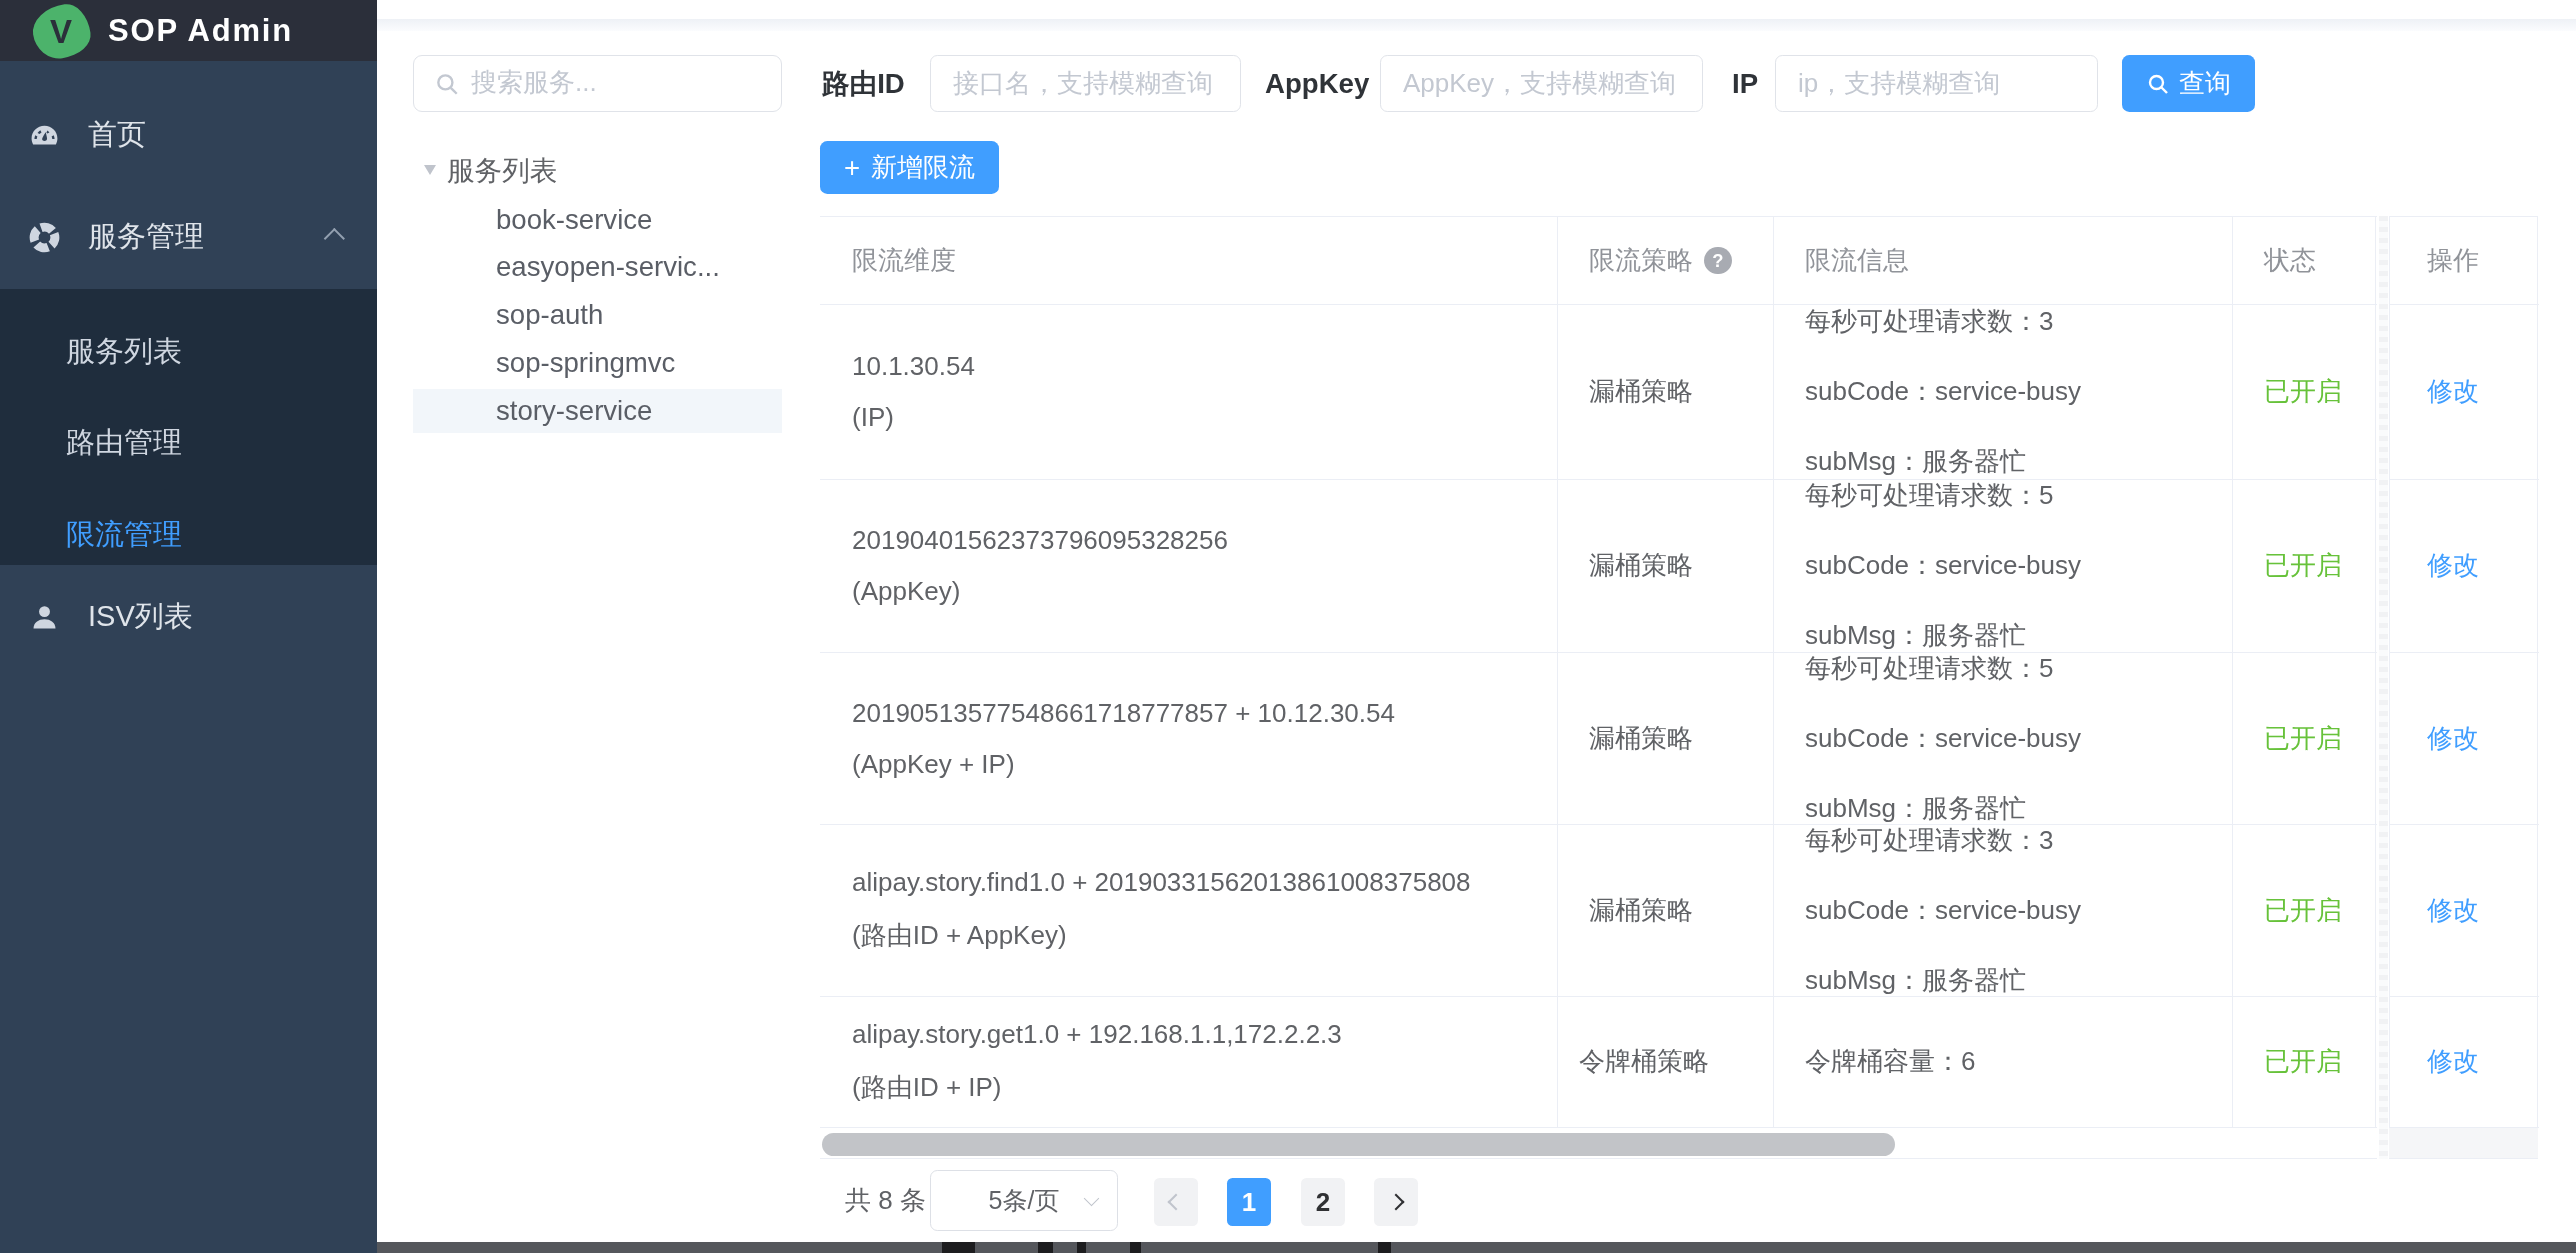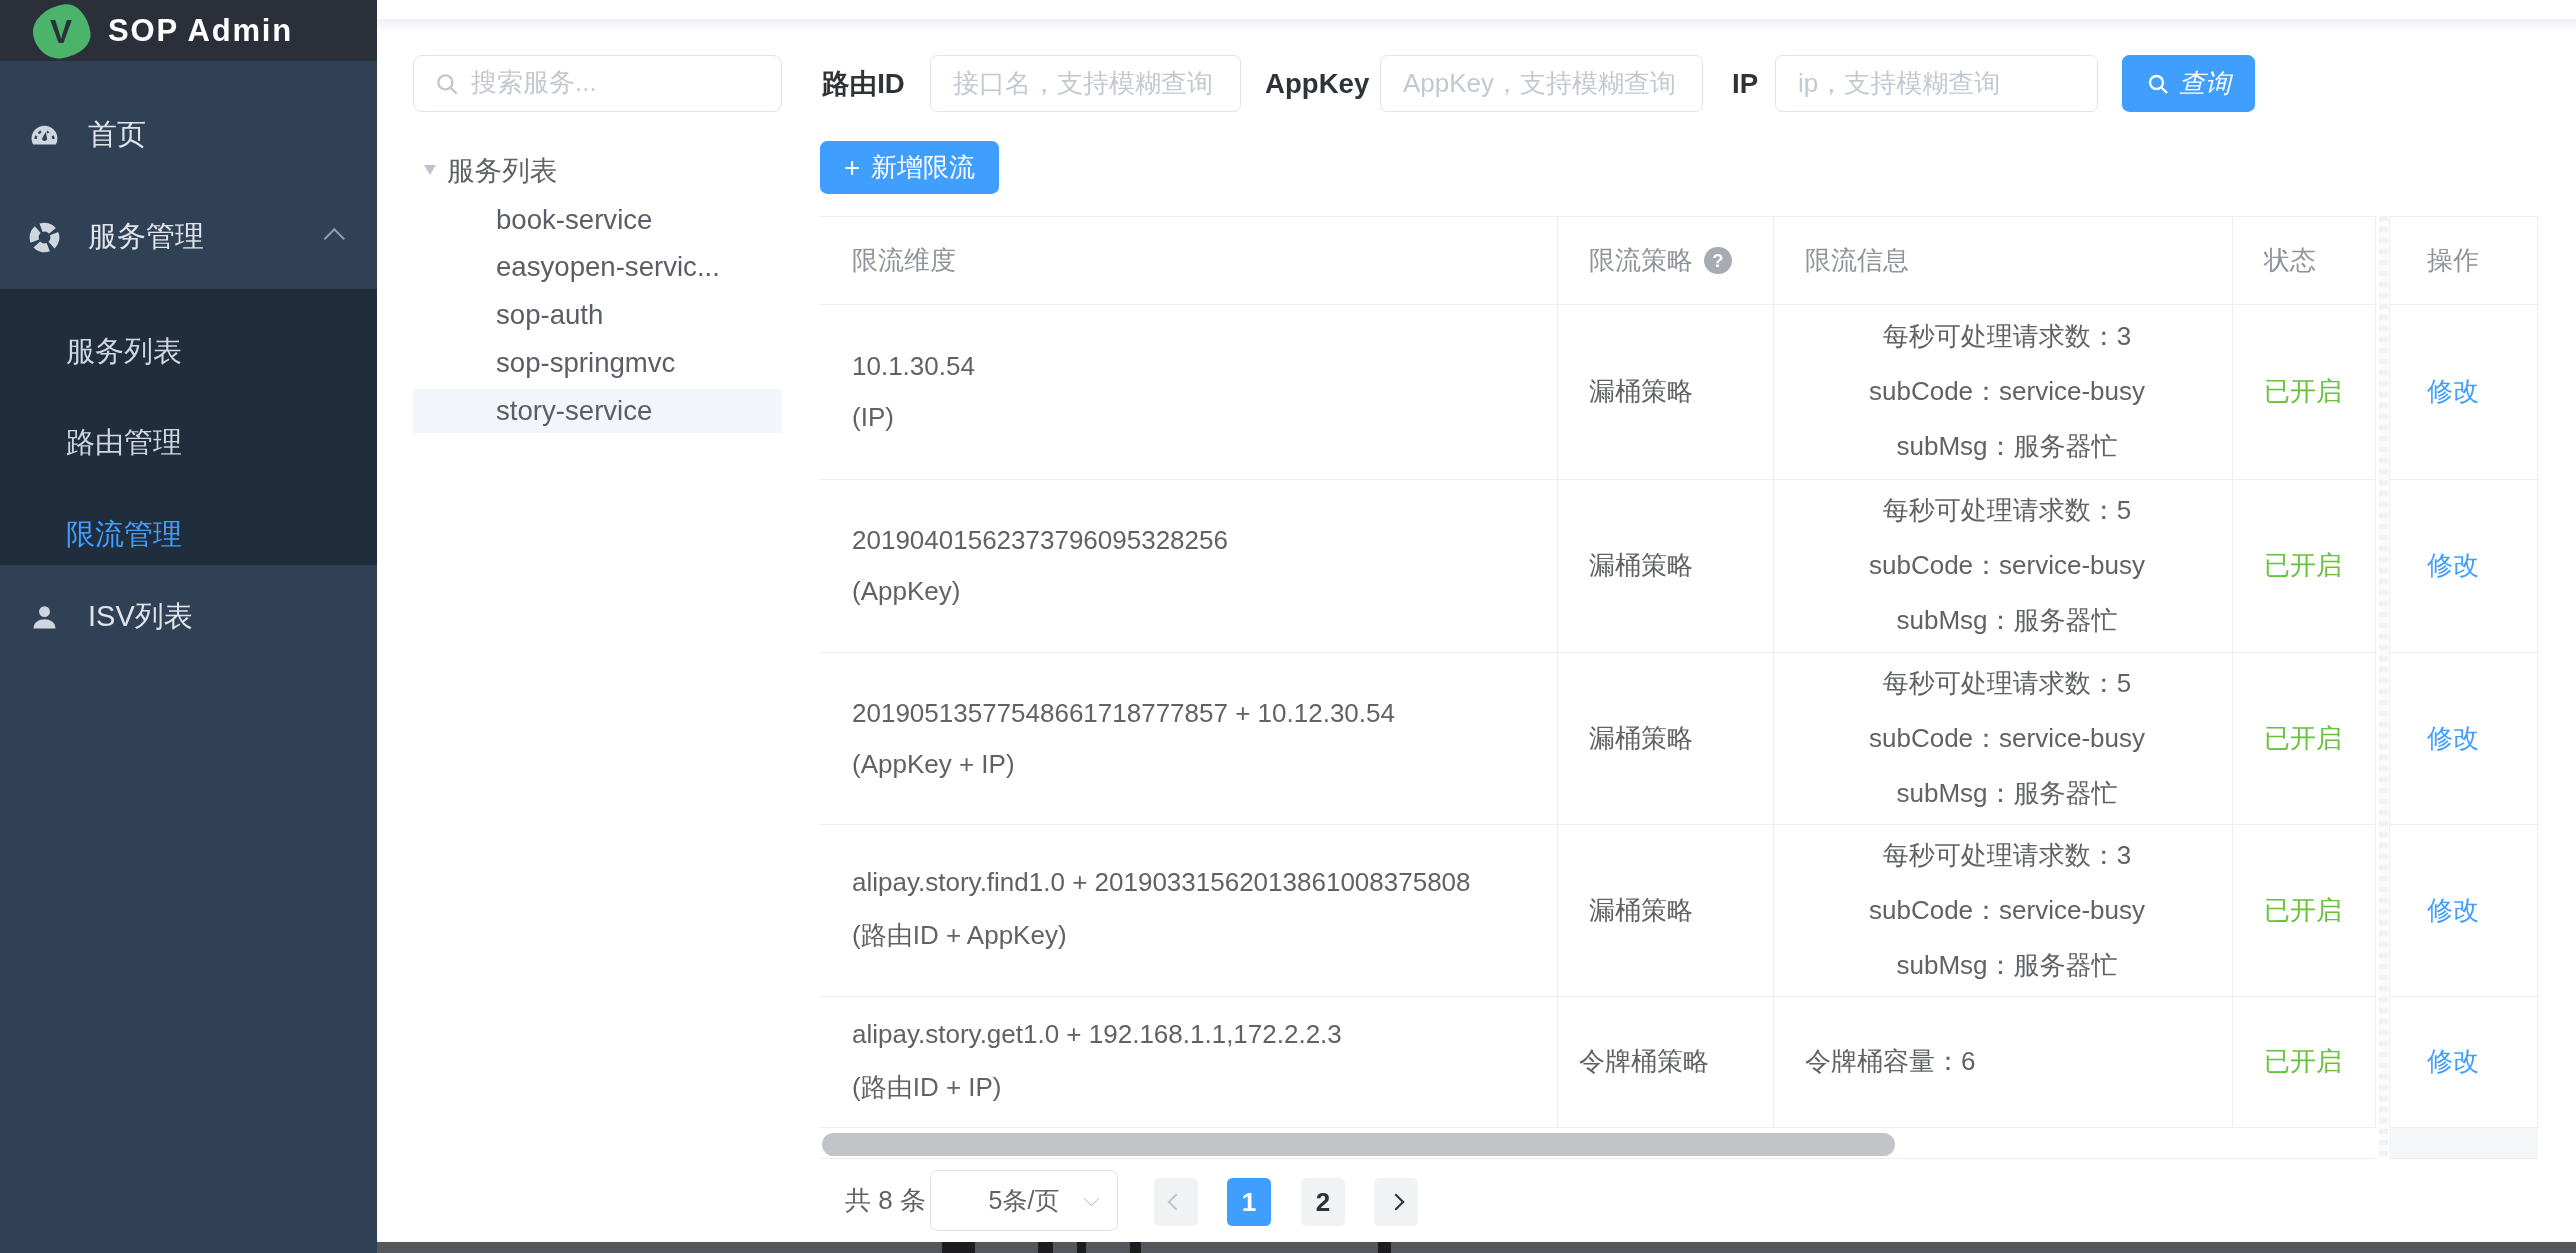--- a/index.html
+++ b/index.html
@@ -36,33 +36,33 @@
   .tree-root { position:absolute; left:413px; top:149px; width:369px; height:42px; display:flex; align-items:center; cursor:pointer; }
   .tree-caret { width:0; height:0; border-top:10px solid #c0c4cc; border-left:6.4px solid transparent; border-right:6.4px solid transparent; margin-left:11px; }
   .tree-root-label { margin-left:11px; font-size:27.6px; color:#606266; }
   .tree-child { position:absolute; left:413px; width:369px; height:44px; display:flex; align-items:center; cursor:pointer; }
   .tree-child span { margin-left:83px; font-size:27.6px; color:#5a5e66; }
   .tree-child.selected { background:#f2f6fa; }
 
   
   .flt-label { position:absolute; top:55px; height:57px; display:flex; align-items:center; font-size:27.6px; font-weight:700; color:#2f3338; }
   .inp { position:absolute; top:55px; height:57px; border:1.8px solid #e0e3e9; border-radius:7.3px; font-size:26px; color:#606266; padding:12px 22px; outline:none; background:#fff; font-family:inherit; }
-  .btn-query { position:absolute; left:2122px; top:55px; width:133px; height:57px; background:#409eff; border:none; border-radius:7.3px; color:#fff; font-size:26px; display:flex; align-items:center; justify-content:center; gap:9.2px; cursor:pointer; font-family:inherit;font-style:italic; }
+  .btn-query { position:absolute; left:2122px; top:55px; width:133px; height:57px; background:#409eff; border:none; border-radius:7.3px; color:#fff; font-size:26px; display:flex; align-items:center; justify-content:center; gap:9.2px; cursor:pointer; font-family:inherit; }
   .btn-add { position:absolute; left:820px; top:141px; width:179px; height:53px; background:#409eff; border:none; border-radius:7.3px; color:#fff; font-size:26px; display:flex; align-items:center; justify-content:center; gap:11px; cursor:pointer; font-family:inherit; }
   .btn-add .plus { font-size:27.6px; font-weight:400; }
 
   
   .table-wrap { position:absolute; left:820px; top:216px; width:1557px; height:912px; border-top:1.8px solid #ebeef5; }
   .vline { position:absolute; top:0; width:0; height:912px; border-left:1.8px solid #ebeef5; }
   .hline { position:absolute; left:0; width:1557px; height:0; border-top:1.8px solid #ebeef5; }
   .th { position:absolute; font-size:26px; color:#909399; display:flex; align-items:center; }
   .cell { position:absolute; display:flex; flex-direction:column; justify-content:center; font-size:26px; color:#606266; }
   .cell.single { justify-content:center; }
   .dim-gap { gap:20px; }
-  .info-gap { gap:20px;align-items:center; }
+  .info-gap { gap:35px; }
   .status-txt { color:#67c23a; }
   .qmark { width:27.6px; height:27.6px; border-radius:50%; background:#a8abb2; color:#fff; font-size:18.4px; font-weight:700; display:inline-flex; align-items:center; justify-content:center; margin-left:11px; }
 
   .col-gap { position:absolute; left:2379px; top:216px; width:9.2px; height:943px;
              background:repeating-linear-gradient(to bottom,#f1f2f4 0 5.5px,#fafbfc 5.5px 11px); }
   .fixed-col { position:absolute; left:2389px; top:216px; width:149px; height:912px; background:#fff; border-left:1.8px solid #ebeef5; border-right:1.8px solid #ebeef5; border-top:1.8px solid #ebeef5; }
   .fixed-col .hline { width:149px; }
   .action-link { position:absolute; left:37px; font-size:26px; color:#409eff; cursor:pointer; display:flex; align-items:center; }
 
   

